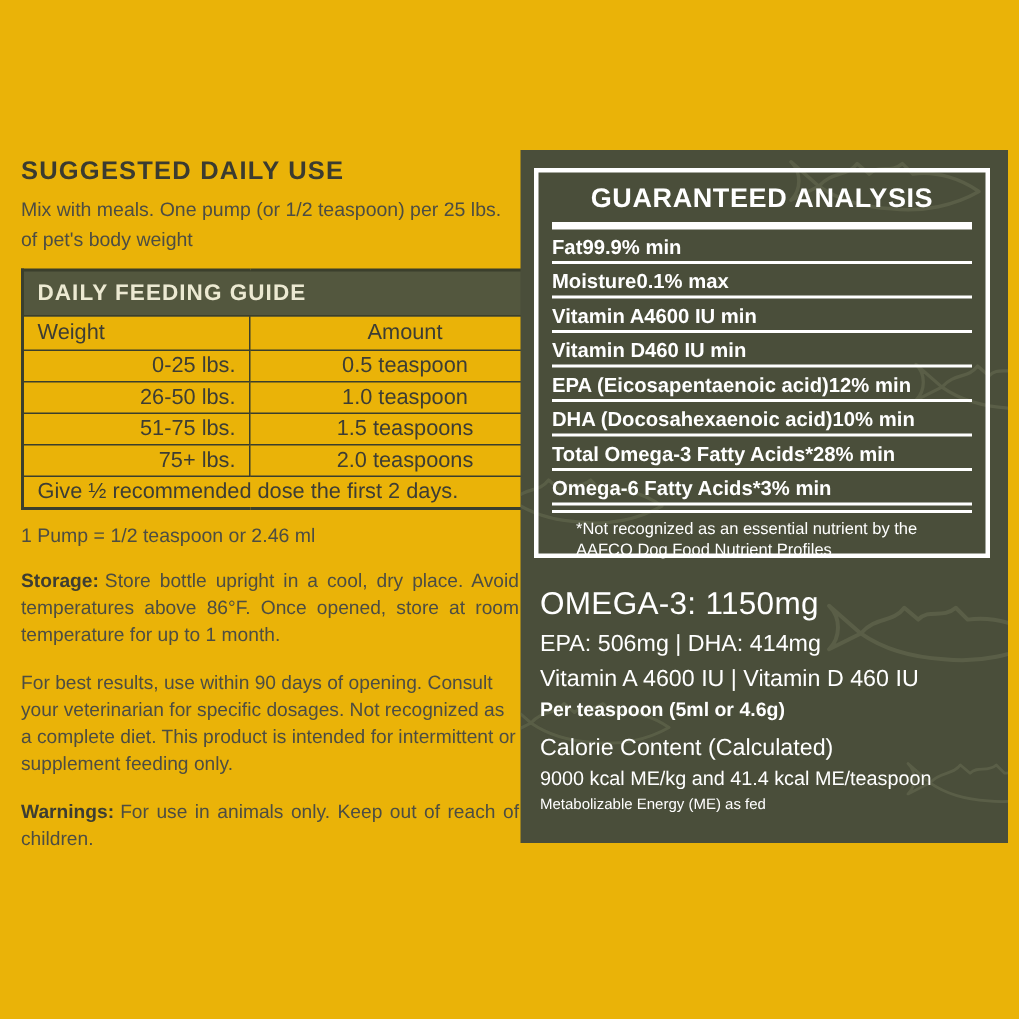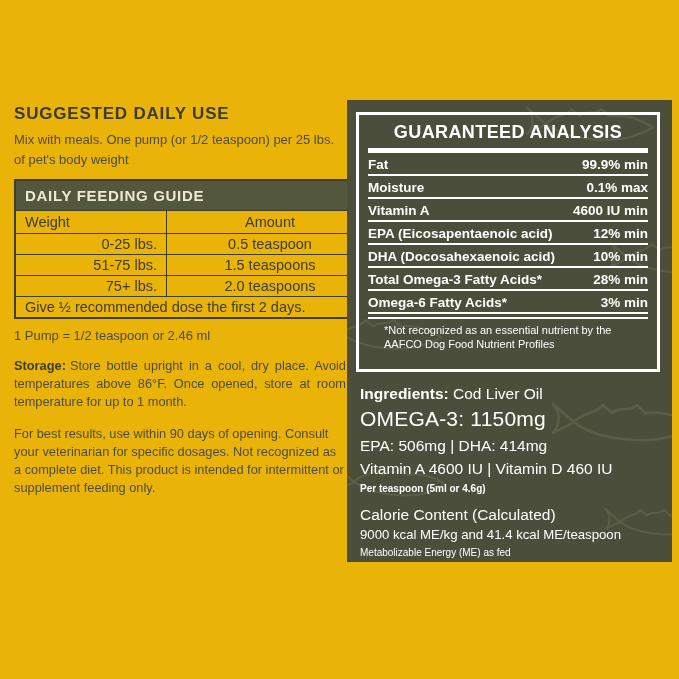--- a/index.html
+++ b/index.html
@@ -34,32 +34,32 @@
            background:#4a4e3a; overflow:hidden; }
   .fish { position:absolute; z-index:0; opacity:0.45; }
   .fish path { fill:none; stroke:#6e7357; stroke-width:2; stroke-linejoin:round; }
 
   .ga-box { position:absolute; z-index:1; left:9px; top:12px; width:304px; height:260px;
             border:3px solid #ffffff; box-sizing:border-box; }
   .ga-title { text-align:center; color:#ffffff; font-weight:bold; font-size:18px;
               letter-spacing:0.4px; margin-top:5px; line-height:24px; }
   .ga-rule { height:5px; background:#ffffff; margin:4px 9px 0 9px; }
   .ga-rows { margin:0 9px; }
-  .ga-row { display:flex; justify-content:space-between; align-items:flex-end;
+  .ga-row { display:flex; align-items:flex-end;
             border-bottom:2px solid #ffffff; height:20px; padding-top:1px;
             color:#ffffff; font-size:13.5px; font-weight:bold; line-height:19px; }
   .ga-double { height:2px; background:#ffffff; margin:3px 9px 0 9px; }
   .ga-footnote { margin:4px 9px 0 25px; color:#ffffff; font-size:11px; font-weight:normal; line-height:14px; }
 
   .ing { position:absolute; z-index:1; left:13px; top:286px; width:300px; color:#ffffff; }
   .ing-line1 { font-size:15.5px; line-height:16px; }
   .ing-omega { font-size:21px; line-height:24px; margin-top:5px; letter-spacing:0.2px; }
   .ing-epadha { font-size:15.5px; line-height:17px; margin-top:6px; }
   .ing-vits { font-size:15.5px; line-height:17px; margin-top:6px; }
-  .ing-perteaspoon { font-size:10px; line-height:14px; margin-top:5px; font-weight:bold; }
+  .ing-perteaspoon { font-size:13px; line-height:14px; margin-top:5px; font-weight:bold; }
   .ing-cal-title { font-size:15.5px; line-height:17px; margin-top:10px; }
   .ing-cal-line { font-size:13.2px; line-height:15px; margin-top:4px; }
   .ing-cal-note { font-size:10px; line-height:14px; margin-top:4px; }
 </style>
 </head>
 <body>
 
 <div class="canvas">
 
   <div class="left-col">
@@ -74,39 +74,44 @@
         </tr>
         <tr>
           <th class="fg-colhead">Weight</th>
           <th class="fg-colhead amt">Amount</th>
         </tr>
         <tr>
           <td class="fg-weight">0-25 lbs.</td>
           <td class="fg-amount">0.5 teaspoon</td>
         </tr>
         <tr>
+          <td class="fg-weight">26-50 lbs.</td>
+          <td class="fg-amount">1.0 teaspoon</td>
+        </tr>
+        <tr>
           <td class="fg-weight">51-75 lbs.</td>
           <td class="fg-amount">1.5 teaspoons</td>
         </tr>
         <tr>
           <td class="fg-weight">75+ lbs.</td>
           <td class="fg-amount">2.0 teaspoons</td>
         </tr>
         <tr>
           <td colspan="2" class="fg-footnote-cell">Give ½ recommended dose the first 2 days.</td>
         </tr>
       </tbody>
     </table>
 
     <div class="pump-note">1 Pump = 1/2 teaspoon or 2.46 ml</div>
 
     <div class="para justify"><span class="inline-label">Storage:</span><span>Store bottle upright in a cool, dry place. Avoid temperatures above 86°F. Once opened, store at room temperature for up to 1 month.</span></div>
 
     <div class="para">For best results, use within 90 days of opening. Consult your veterinarian for specific dosages. Not recognized as a complete diet. This product is intended for intermittent or supplement feeding only.</div>
 
+    <div class="para justify"><span class="inline-label">Warnings:</span><span>For use in animals only. Keep out of reach of children.</span></div>
   </div>
 
   <div class="panel">
 
     <svg class="fish" style="left:168px; top:-6px; width:150px; height:58px;" viewBox="0 0 120 50">
       <path d="M6,12 C12,18 12,28 6,34 L22,26 C30,17 38,21 44,13 L51,19 C57,13 63,19 70,13 L76,19 C90,17 104,22 114,29 C100,37 82,41 64,39 C46,38 32,33 22,26 Z"></path>
     </svg>
     <svg class="fish" style="left:252px; top:130px; width:140px; height:54px;" viewBox="0 0 120 50">
       <path d="M6,12 C12,18 12,28 6,34 L22,26 C30,17 38,21 44,13 L51,19 C57,13 63,19 70,13 L76,19 C90,17 104,22 114,29 C100,37 82,41 64,39 C46,38 32,33 22,26 Z"></path>
     </svg>
@@ -133,20 +138,24 @@
         </div>
         <div class="ga-row">
           <span>Moisture</span>
           <span>0.1% max</span>
         </div>
         <div class="ga-row">
           <span>Vitamin A</span>
           <span>4600 IU min</span>
         </div>
         <div class="ga-row">
+          <span>Vitamin D</span>
+          <span>460 IU min</span>
+        </div>
+        <div class="ga-row">
           <span>EPA (Eicosapentaenoic acid)</span>
           <span>12% min</span>
         </div>
         <div class="ga-row">
           <span>DHA (Docosahexaenoic acid)</span>
           <span>10% min</span>
         </div>
         <div class="ga-row">
           <span>Total Omega-3 Fatty Acids*</span>
           <span>28% min</span>
@@ -154,21 +163,20 @@
         <div class="ga-row">
           <span>Omega-6 Fatty Acids*</span>
           <span>3% min</span>
         </div>
       </div>
       <div class="ga-double"></div>
       <div class="ga-footnote">*Not recognized as an essential nutrient by the AAFCO Dog Food Nutrient Profiles</div>
     </div>
 
     <div class="ing">
-      <div class="ing-line1"><b>Ingredients:</b> <span>Cod Liver Oil</span></div>
       <div class="ing-omega">OMEGA-3: 1150mg</div>
       <div class="ing-epadha">EPA: 506mg  |  DHA: 414mg</div>
       <div class="ing-vits">Vitamin A 4600 IU  |  Vitamin D 460 IU</div>
       <div class="ing-perteaspoon">Per teaspoon (5ml or 4.6g)</div>
       <div class="ing-cal-title">Calorie Content (Calculated)</div>
       <div class="ing-cal-line">9000 kcal ME/kg and 41.4 kcal ME/teaspoon</div>
       <div class="ing-cal-note">Metabolizable Energy (ME) as fed</div>
     </div>
 
   </div>

